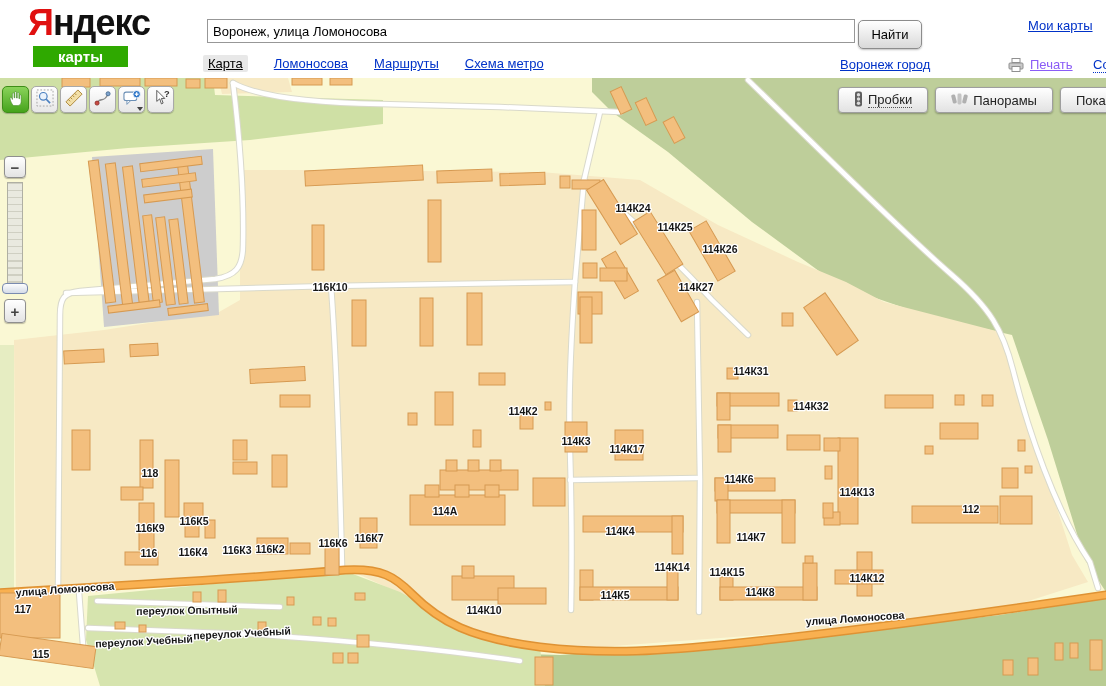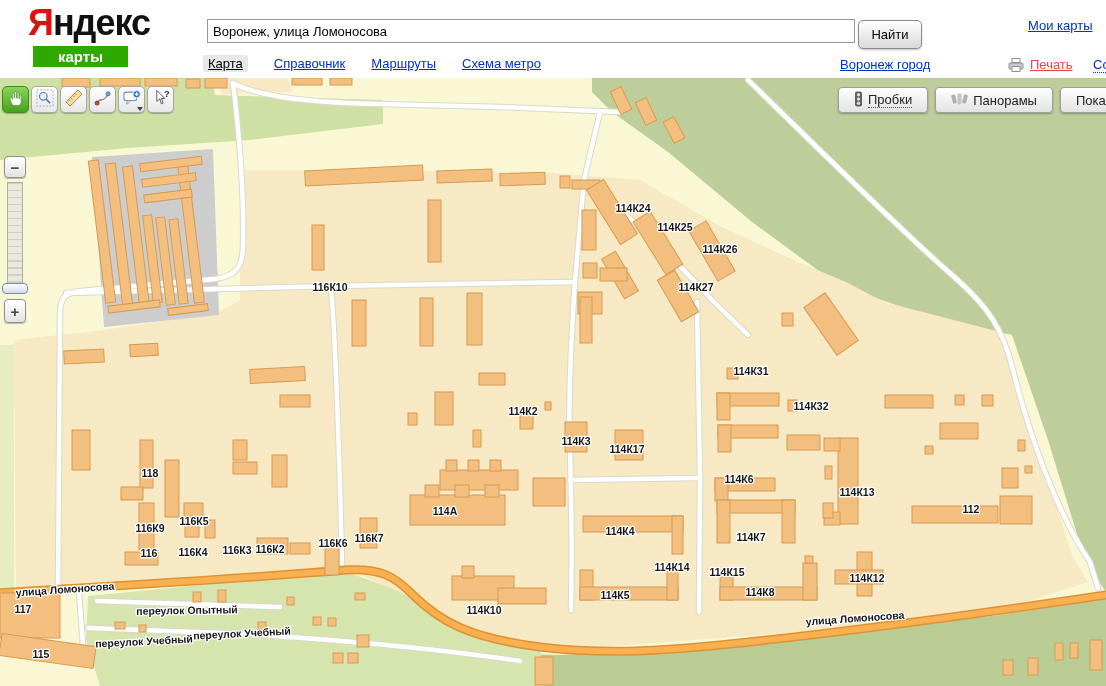--- a/index.html
+++ b/index.html
@@ -15,21 +15,21 @@
       font:13px "Liberation Sans",sans-serif;padding:0 5px;box-sizing:content-box;color:#000}
   .search-btn{position:absolute;left:858px;top:20px;width:64px;height:29px;border:1px solid #8C8C8C;border-radius:5px;
       background:linear-gradient(#FFFFFF,#D9D9D9);font:13px "Liberation Sans",sans-serif;color:#000;
       box-shadow:0 1px 2px rgba(0,0,0,.25);cursor:pointer}
   .link{font:13px "Liberation Sans",sans-serif;color:#0032C8;text-decoration:underline;cursor:pointer;position:absolute;white-space:nowrap}
   .my-maps{left:1028px;top:18px}
   .nav{position:absolute;left:203px;top:55px;display:flex;gap:26px;font:13px "Liberation Sans",sans-serif;align-items:center}
   .nav a{color:#0032C8;text-decoration:underline;cursor:pointer;white-space:nowrap}
   .nav a.active{color:#000;background:#E8E8E8;padding:1px 5px;border-radius:2px}
   .choose-city{left:840px;top:57px}
-  .print-link{left:1030px;top:57px;color:#ef4444}
+  .print-link{left:1030px;top:57px;color:#8b5cf6}
   .printer-icon{position:absolute;left:1007px;top:57px}
   .save-link{left:1093px;top:57px;text-decoration:none;border-bottom:1px dotted #0032C8}
   
   .tools{position:absolute;left:2px;top:86px;display:flex;gap:2px;z-index:4}
   .tool{width:27px;height:27px;border:1px solid #A9A9A9;border-radius:5px;background:linear-gradient(#FFFFFF,#E7E7E7);
       box-shadow:0 1px 1px rgba(0,0,0,.25);display:flex;align-items:center;justify-content:center;cursor:pointer;position:relative;padding:0}
   .tool.active{background:linear-gradient(#8AD35A,#46A31C);border-color:#3E8E18}
   .tool .dd{position:absolute;right:1px;bottom:1px;width:0;height:0;border-left:3px solid transparent;
       border-right:3px solid transparent;border-top:4px solid #444}
   
@@ -298,21 +298,21 @@
 </svg>
 
 <div class="header">
   <div class="logo"><span class="ya">Я</span><span>ндекс</span></div>
   <a class="maps-badge">карты</a>
   <input class="search-input" value="Воронеж, улица Ломоносова" style="">
   <button class="search-btn">Найти</button>
   <a class="link my-maps">Мои карты</a>
   <div class="nav" id="nav">
       <a class="active">Карта</a>
-      <a>Справочник</a>
+      <a>Ломоносова</a>
       <a>Маршруты</a>
       <a>Схема метро</a>
     </div>
   <a class="link choose-city">Воронеж город</a>
   <span class="printer-icon">
     <svg width="18" height="16" viewBox="0 0 18 16">
         <rect x="2" y="6" width="14" height="6" rx="1" fill="#C9C9C9" stroke="#909090"></rect>
         <rect x="5" y="1.5" width="8" height="4" fill="#fff" stroke="#909090"></rect>
         <rect x="5" y="9.5" width="8" height="5" fill="#fff" stroke="#909090"></rect>
       </svg>

